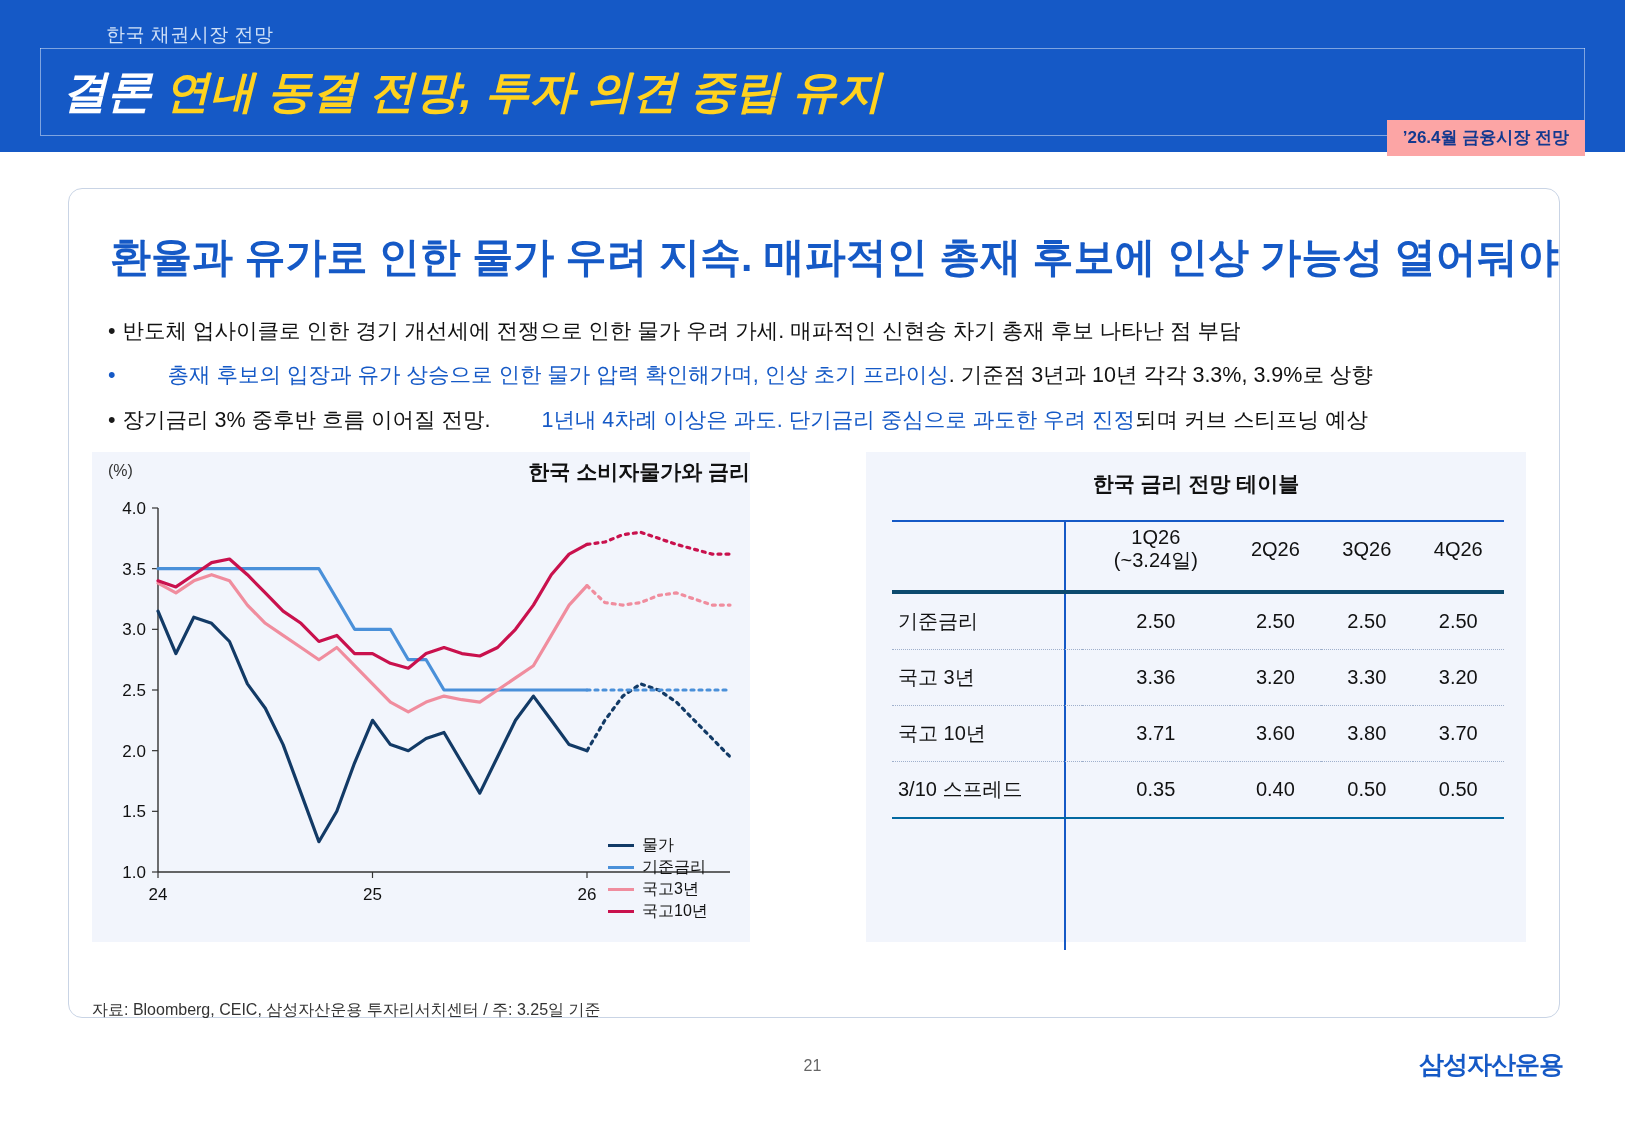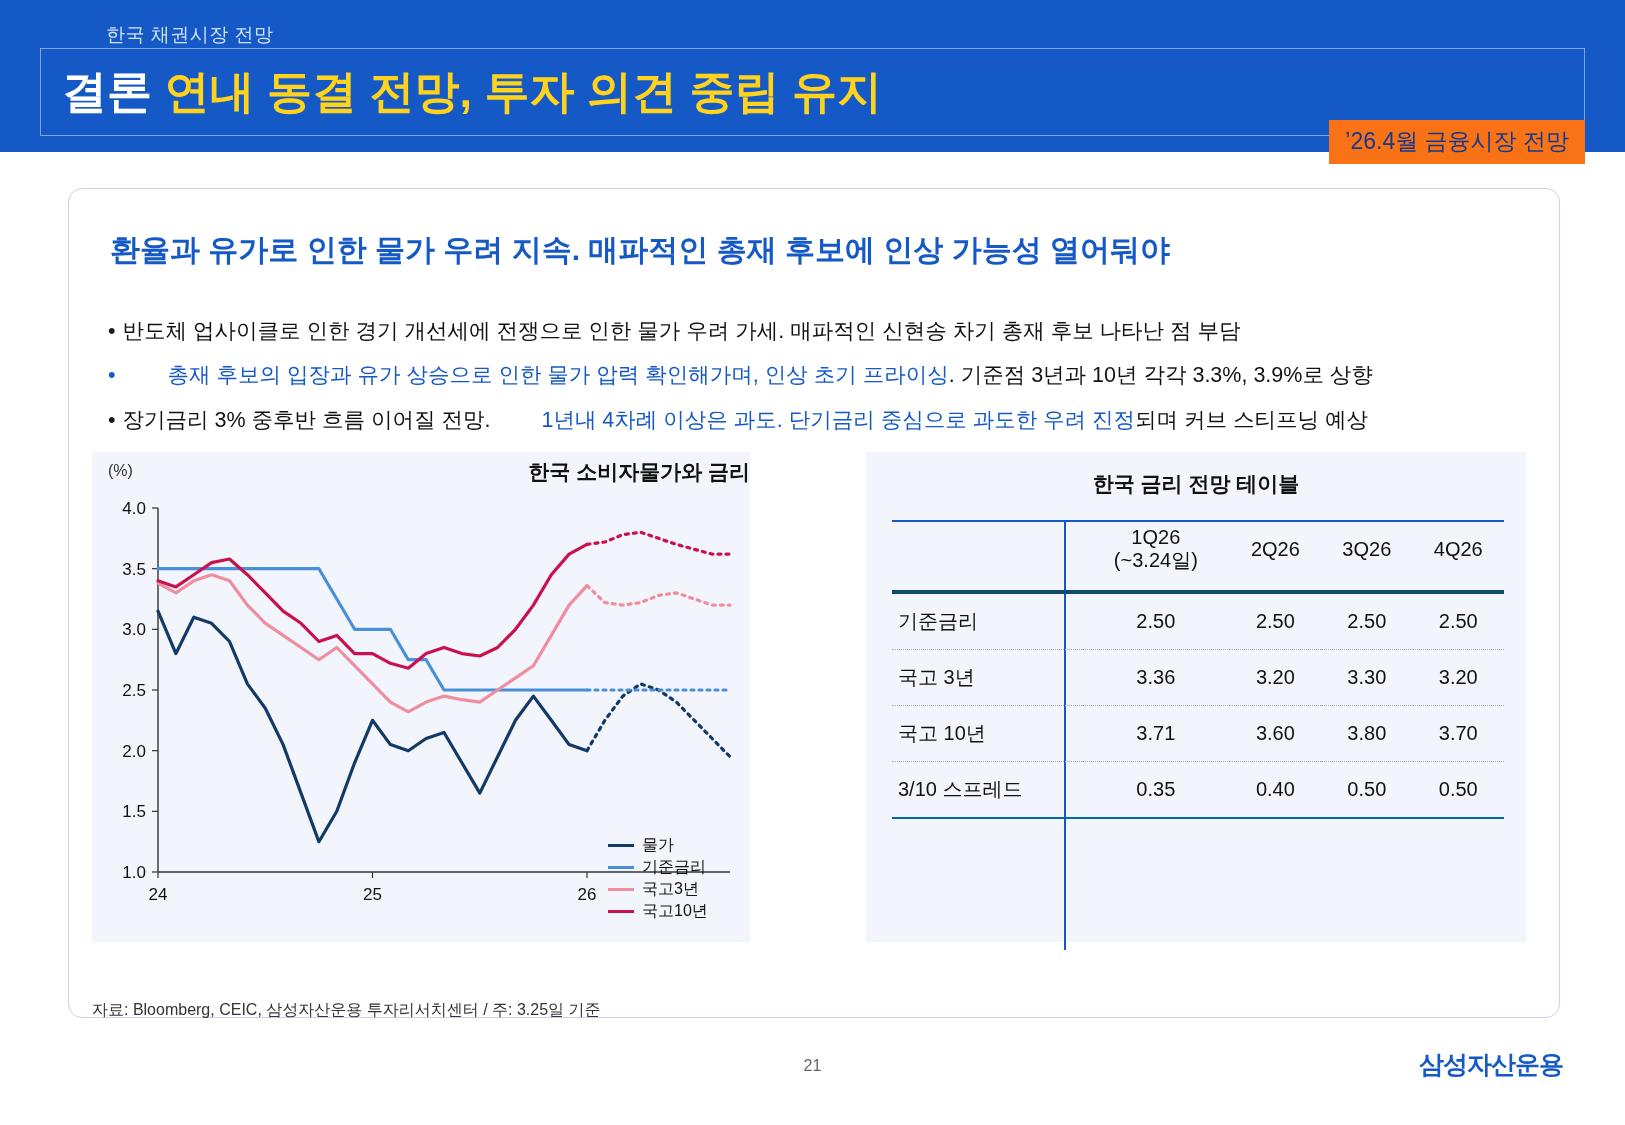--- a/index.html
+++ b/index.html
@@ -23,39 +23,39 @@
     position:absolute;left:40px;top:48px;width:1545px;height:1px;
     background:rgba(255,255,255,.45);
   }
   .header-box{
     position:absolute;left:40px;top:48px;width:1545px;height:88px;
     border:1px solid rgba(255,255,255,.45);border-top:none;
     box-sizing:border-box;
   }
   .title{
     position:absolute;left:62px;top:62px;
-    font-size:45px;font-weight:bold;color:#ffffff;white-space:nowrap;
+    font-size:45px;font-weight:bold;color:#ffffff;white-space:nowrap;font-style:italic;
   }
   .title .accent{color:#ffd21e;}
   .header-badge{
     position:absolute;right:40px;top:120px;
-    background:#f97316;color:#13398f;
-    font-size:23px;font-weight:normal;
+    background:#fca5a5;color:#13398f;
+    font-size:17px;font-weight:bold;
     padding:6px 16px 7px 16px;
     white-space:nowrap;
   }
   
   .card{
     position:absolute;left:68px;top:188px;width:1492px;height:830px;
     background:#ffffff;border:1px solid #c9d4e5;border-radius:14px;
     box-sizing:border-box;
   }
   .card-title{
     position:absolute;left:110px;top:230px;
-    font-size:30px;font-weight:bold;color:#1559c6;white-space:nowrap;
+    font-size:41px;font-weight:bold;color:#1559c6;white-space:nowrap;
   }
   .bullets{
     position:absolute;left:108px;top:315px;width:1420px;
   }
   .bullet{
     font-size:21.5px;color:#1a1a1a;line-height:1.5;margin-bottom:12px;
     white-space:nowrap;
   }
   .bullet .dot{color:#1a1a1a;margin-right:7px;}
   .bullet.blue,.bullet.blue .dot{color:#1559c6;}

